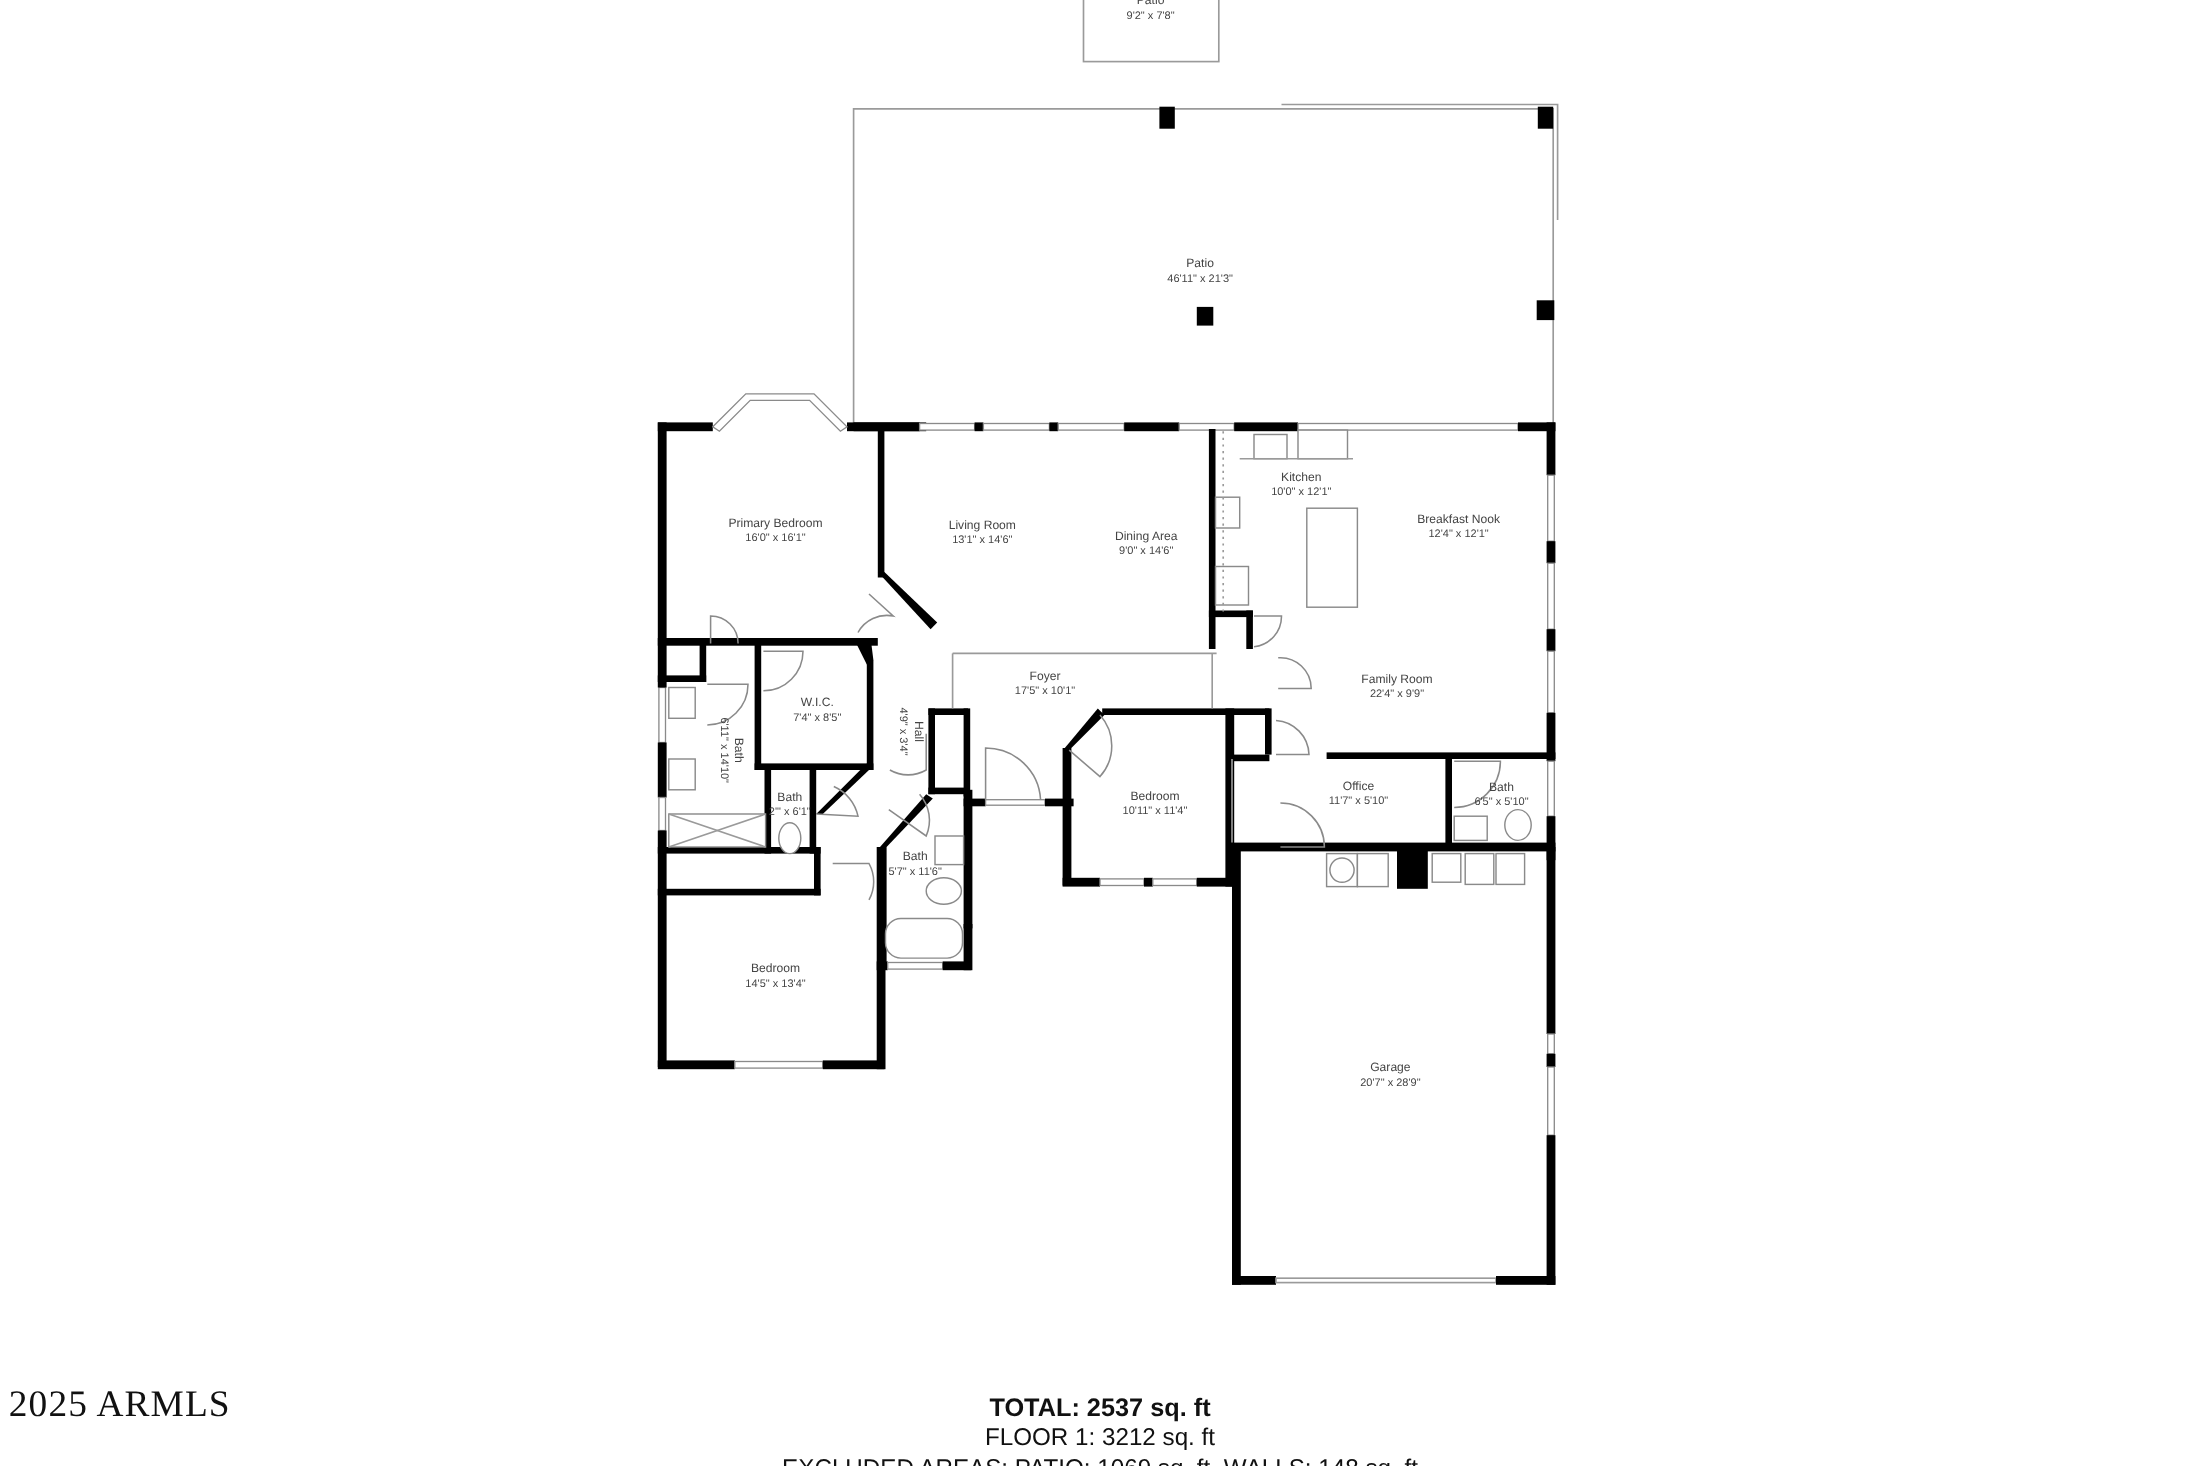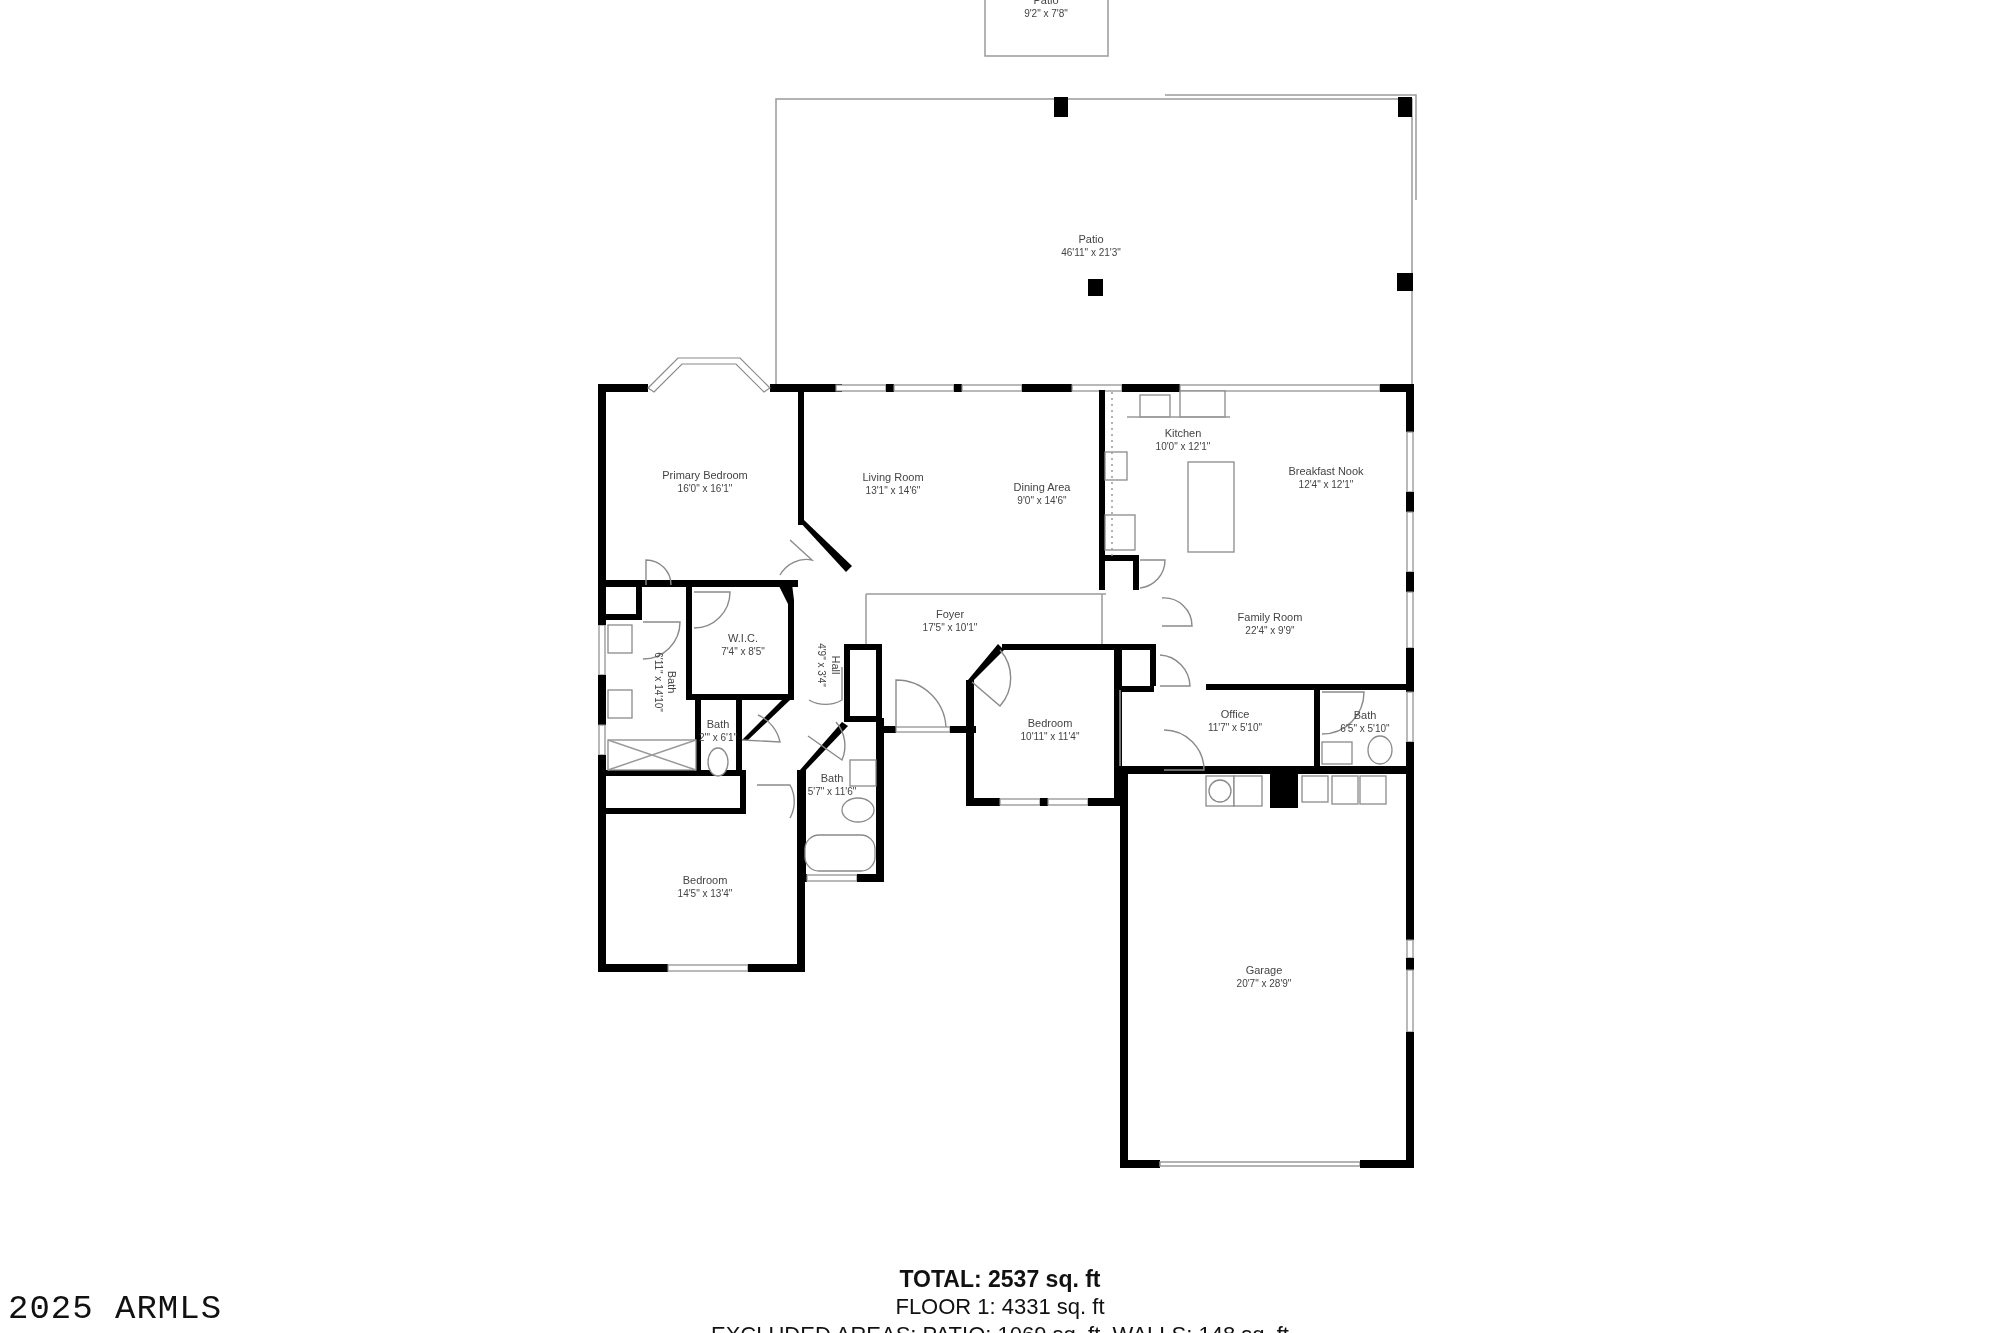--- a/index.html
+++ b/index.html
@@ -5,21 +5,21 @@
   html,body{margin:0;padding:0;background:#ffffff;}
   body{width:2000px;height:1333px;position:relative;overflow:hidden;font-family:"Liberation Sans","DejaVu Sans",sans-serif;}
   #plan{position:absolute;left:0;top:0;width:2000px;height:1333px;}
   .wall{fill:#000;}
   .thin{fill:none;stroke:#9a9a9a;stroke-width:1.5;}
   .win{fill:#fff;stroke:#8a8a8a;stroke-width:1.2;}
   .fix{fill:#fff;stroke:#8a8a8a;stroke-width:1.3;}
   .door{fill:none;stroke:#8a8a8a;stroke-width:1.4;}
   .rl{font-size:11px;fill:#444;text-anchor:middle;}
   .rd{font-size:10px;fill:#444;text-anchor:middle;}
-  .watermark{position:absolute;left:8px;top:1290px;font-size:34px;color:#111;letter-spacing:1px;font-family:Liberation Mono, monospace;}
+  .watermark{position:absolute;left:8px;top:1258px;font-size:34px;color:#111;letter-spacing:1px;font-family:Liberation Serif, serif;}
   .totals{position:absolute;left:0;width:2000px;text-align:center;color:#111;}
   .t1{top:1266px;font-size:23px;font-weight:bold;text-align:center;}
   .t2{top:1294px;font-size:22px;}
   .t3{top:1322px;font-size:22px;}
 </style>
 </head>
 <body>
 
 <svg id="plan" viewBox="0 0 2000 1333" xmlns="http://www.w3.org/2000/svg">
 
@@ -257,14 +257,14 @@
     <text class="rl" x="705" y="884">Bedroom</text>
     <text class="rd" x="705" y="897">14'5" x 13'4"</text>
 
     <text class="rl" x="1264" y="974">Garage</text>
     <text class="rd" x="1264" y="987">20'7" x 28'9"</text>
   </g>
 </svg>
 
 <div class="watermark">2025 ARMLS</div>
 <div class="totals t1">TOTAL: 2537 sq. ft</div>
-<div class="totals t2">FLOOR 1: 4331 sq. ft</div>
+<div class="totals t2">FLOOR 1: 3212 sq. ft</div>
 <div class="totals t3">EXCLUDED AREAS: PATIO: 1069 sq. ft, WALLS: 148 sq. ft</div>
 
 </body></html>

